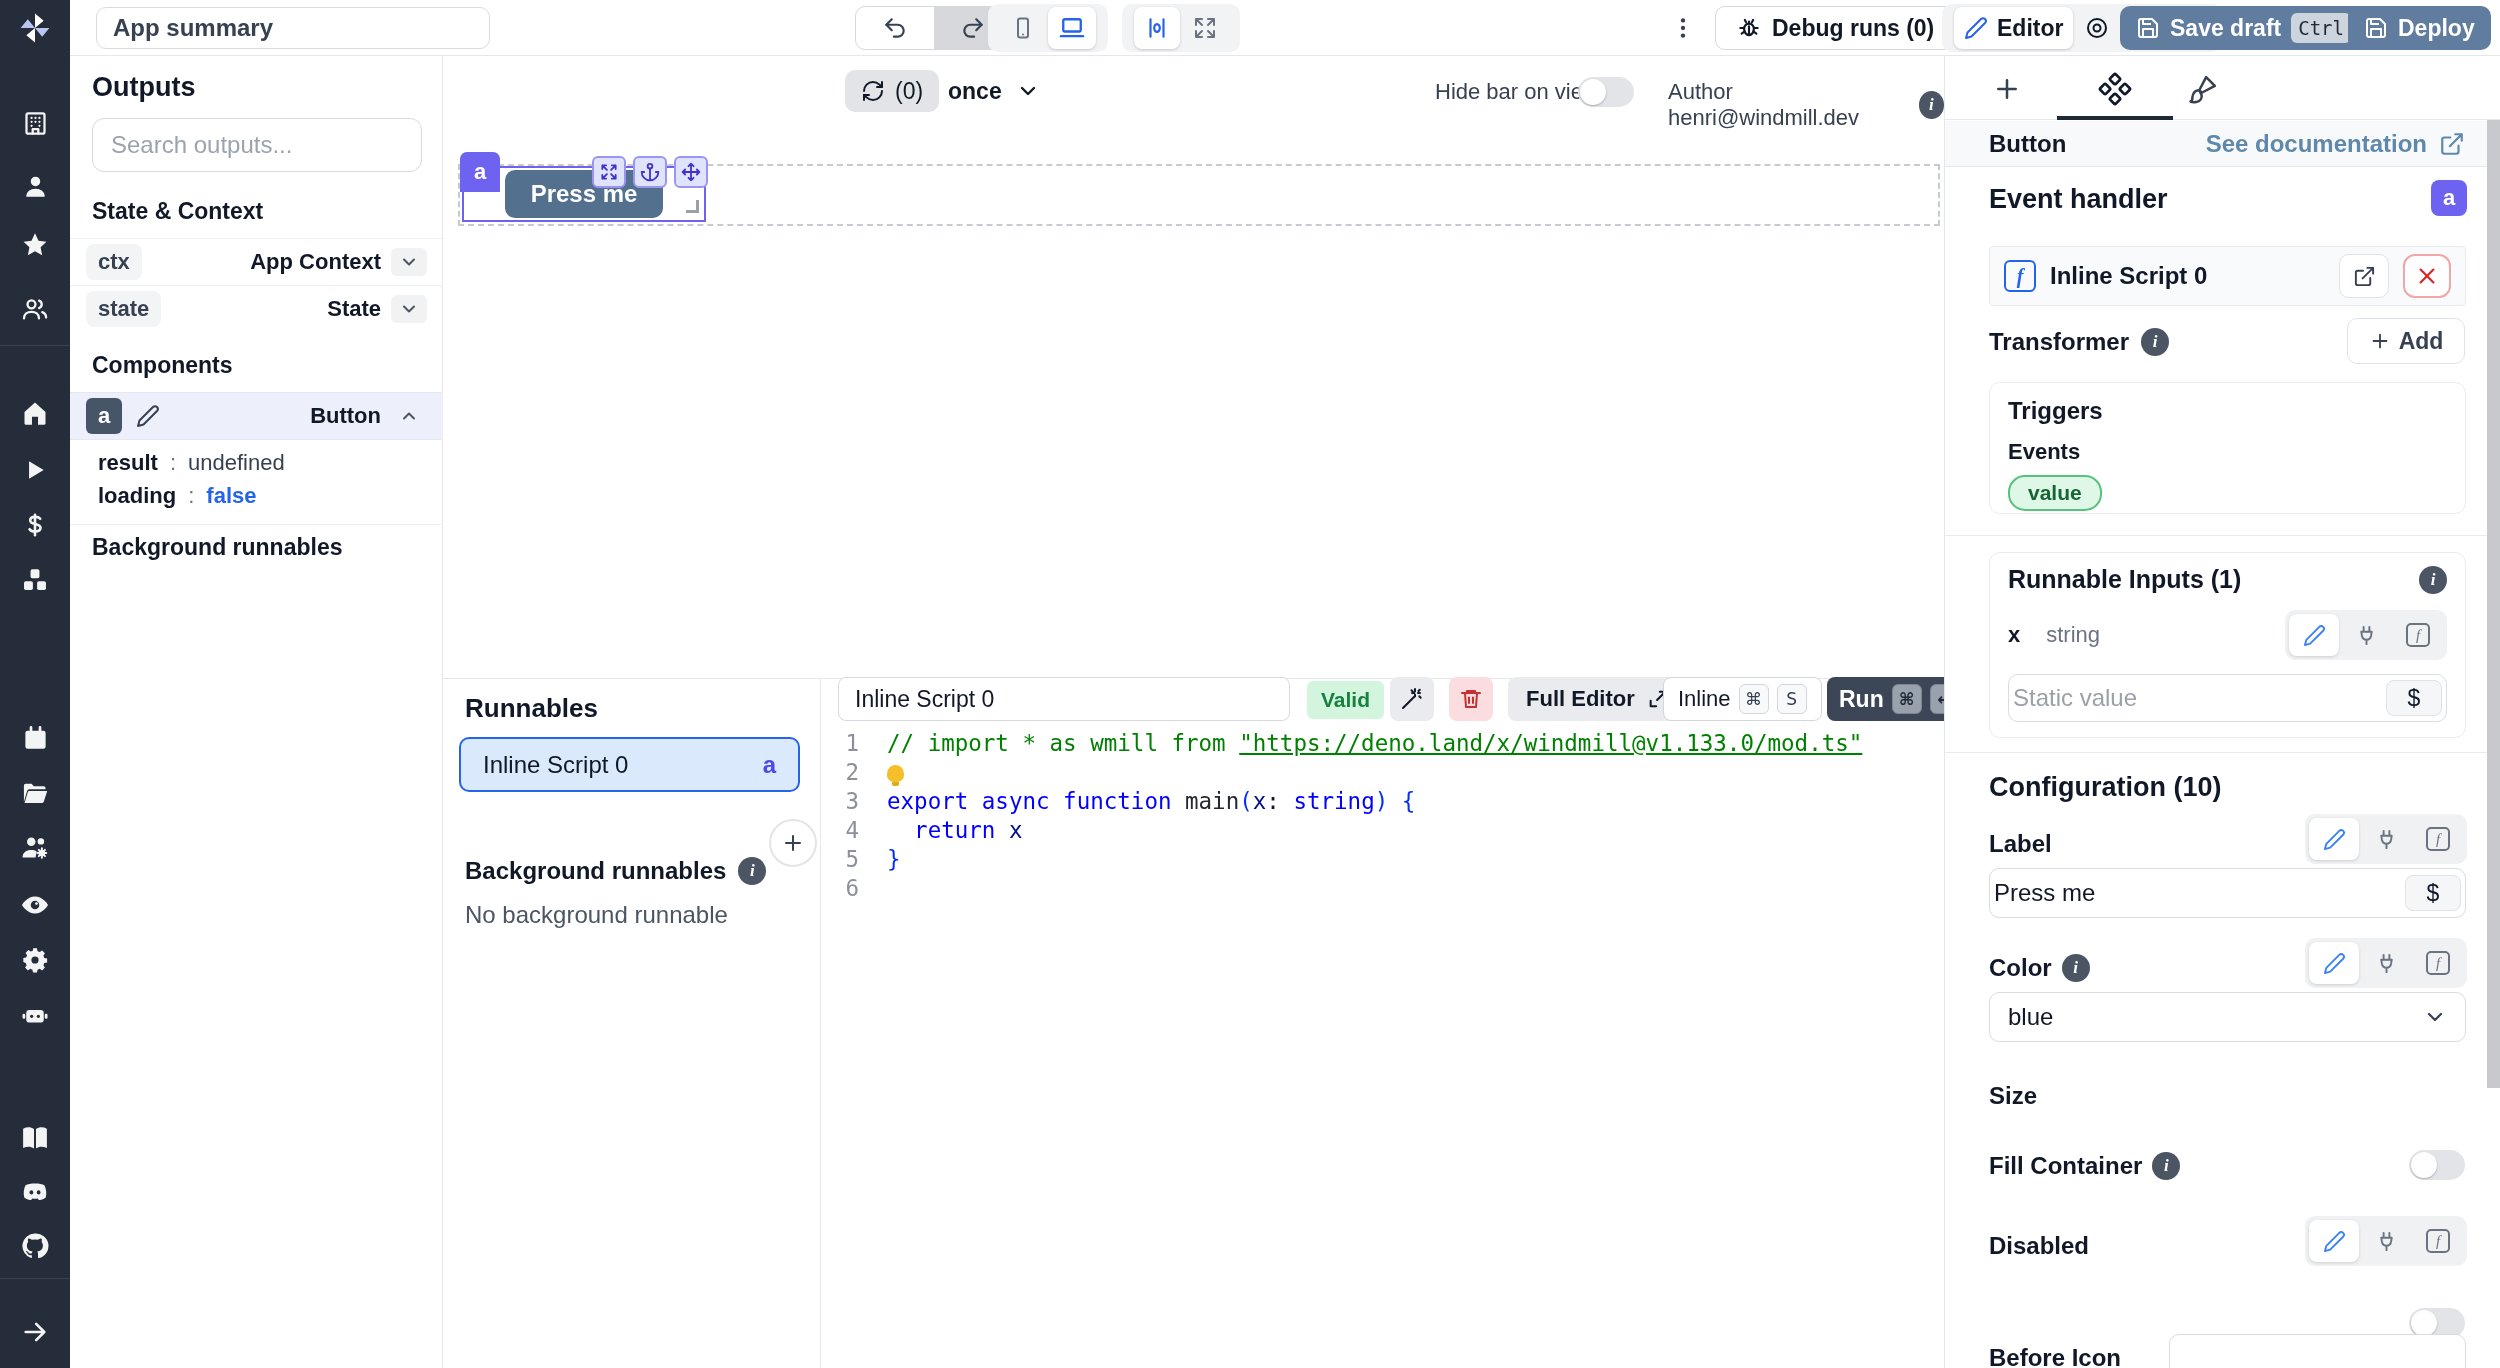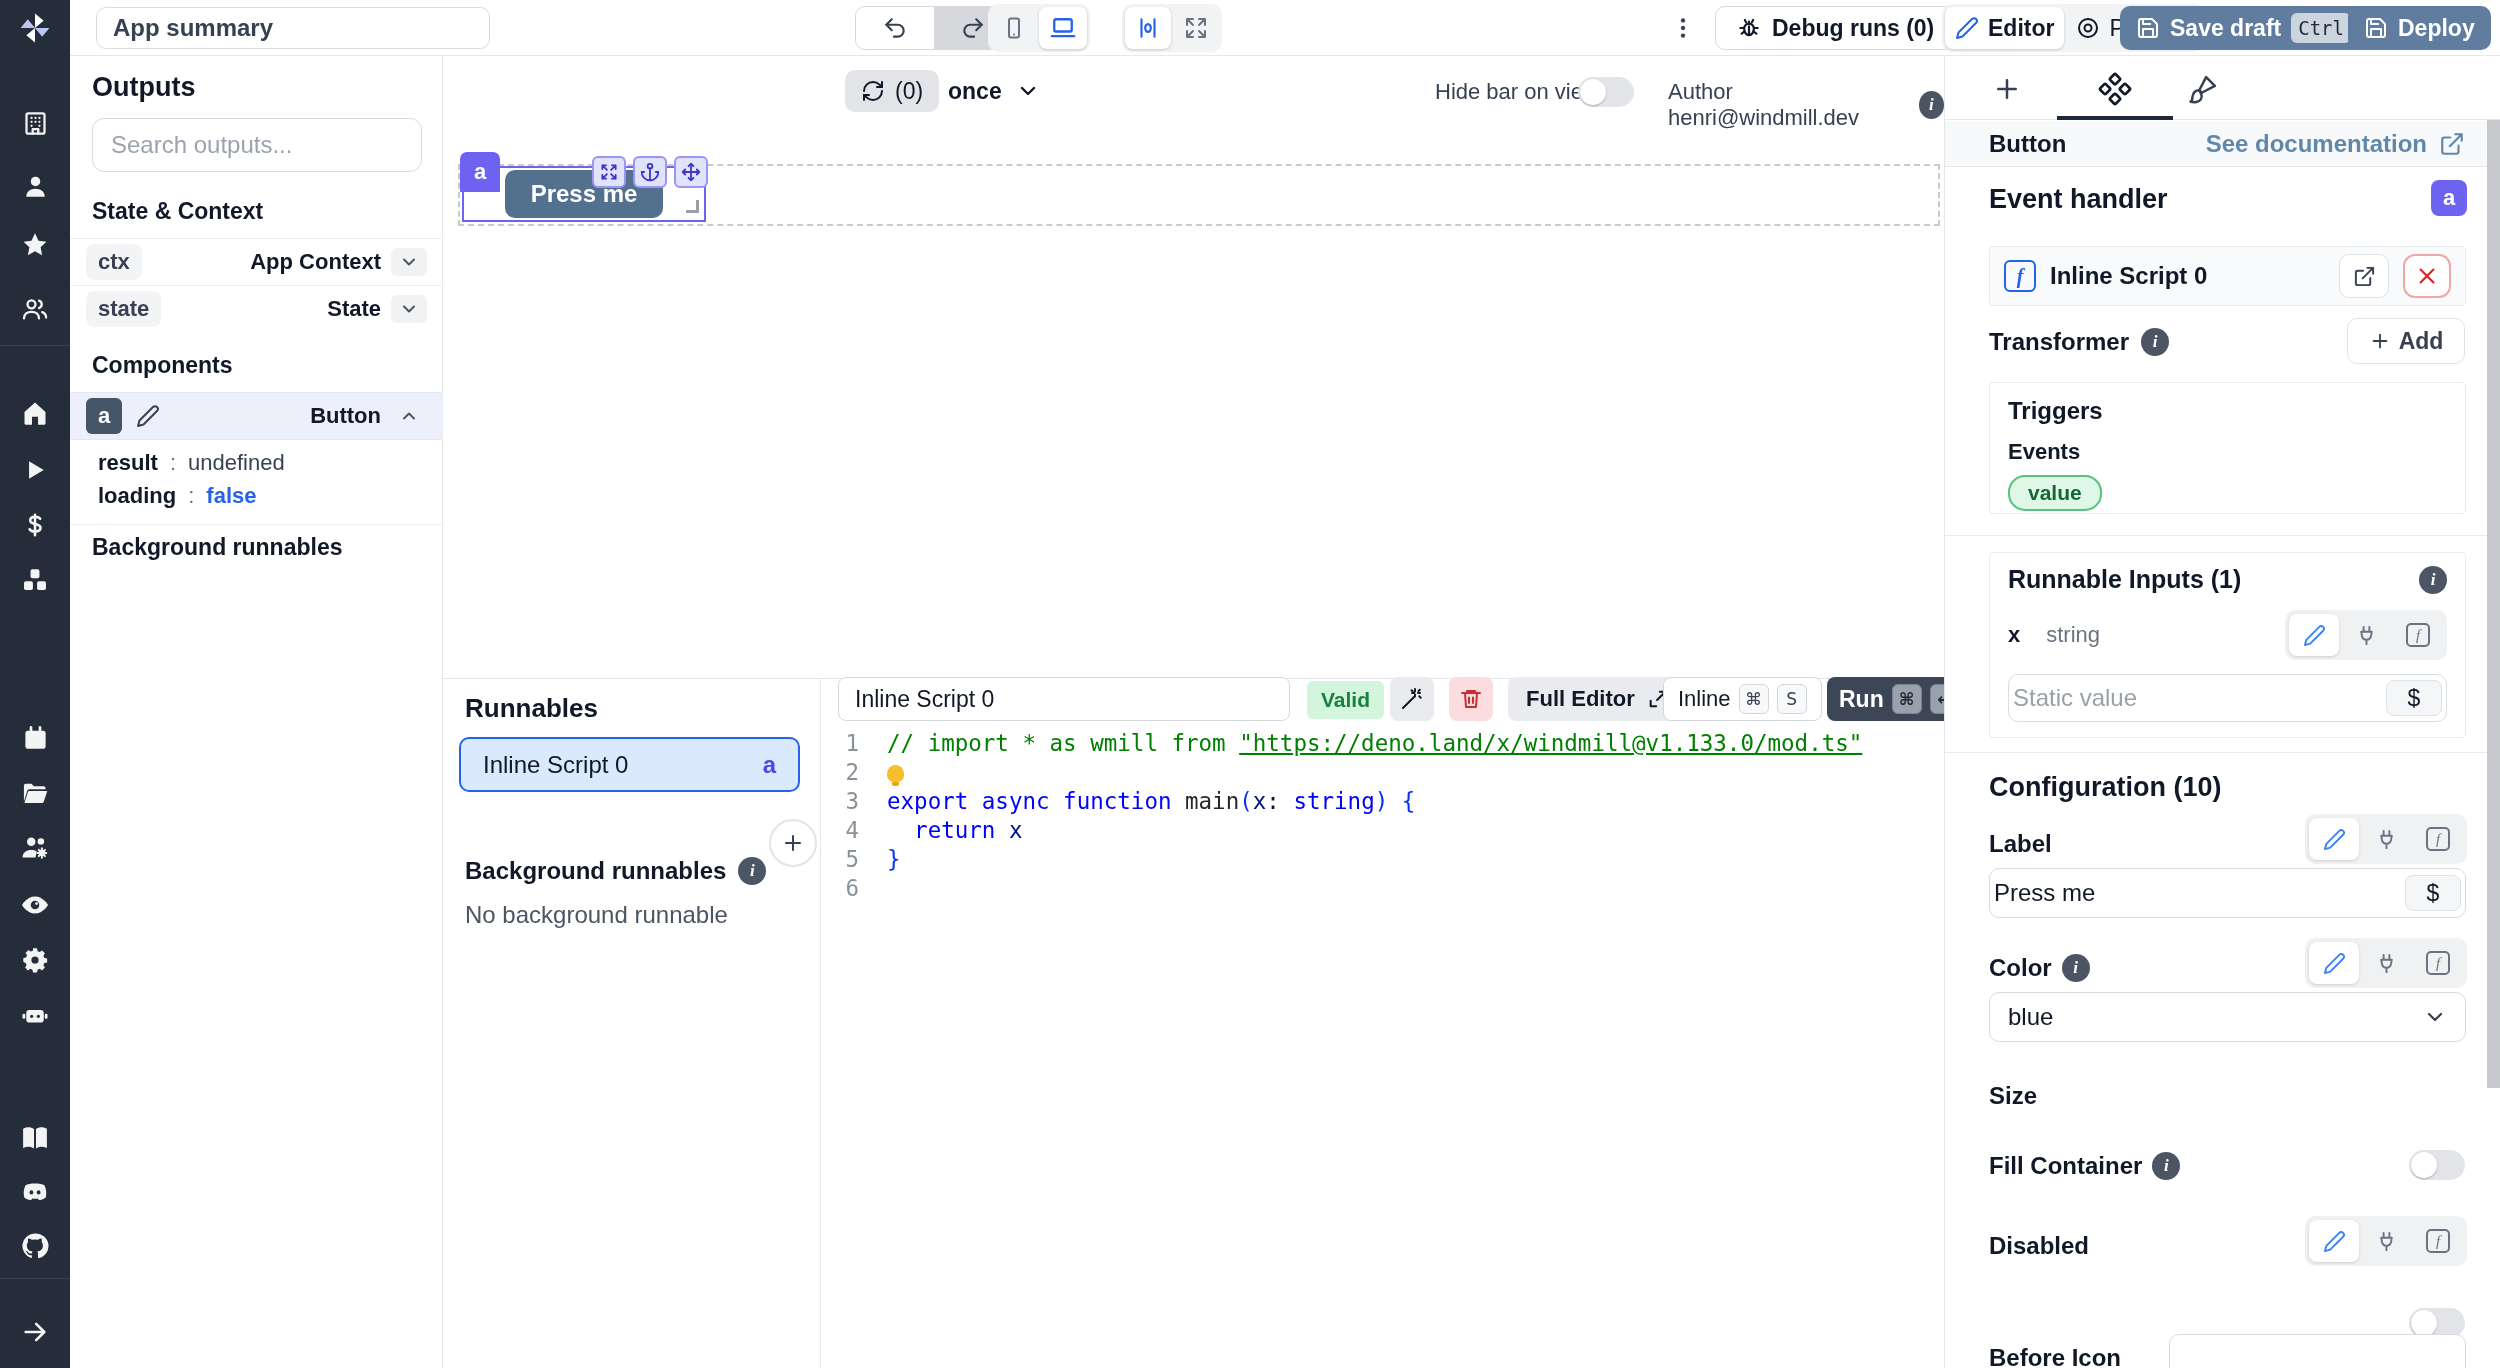--- a/index.html
+++ b/index.html
@@ -10,21 +10,21 @@
   .row { display:flex; align-items:center;gap:8px; }
   svg { display:block; }
 
   
   .header { left:70px; top:0; width:2430px; height:56px; background:#fff; border-bottom:1px solid #e5e7eb; }
   .summary-input { left:96px; top:7px; width:394px; height:42px; border:1px solid #d8dce1; border-radius:10px;
       font-family:inherit; font-size:24px; font-weight:700; color:#374151; padding:0 16px; outline:none; }
   .seg2 { left:855px; top:6px; height:44px; width:158px; border:1px solid #d5d8dc; border-radius:10px; overflow:hidden; display:flex; }
   .seg2 > div { width:79px; display:flex; align-items:center; justify-content:center; color:#374151; }
   .seg2 .redo { background:#d6d8db; }
-  .pillgroup { top:4px; height:48px; background:#f1f3f5; border-radius:10px; padding:3px; display:flex; align-items:center; gap:2px; }
+  .pillgroup { top:4px; height:48px; background:#f1f3f5; border-radius:10px; padding:12px; display:flex; align-items:center; gap:2px; }
   .pillgroup .cell { height:42px; min-width:46px; padding:0 10px; display:flex; align-items:center; justify-content:center; border-radius:8px; color:#6b7280; }
   .pillgroup .cell.on { background:#fff; box-shadow:0 1px 3px rgba(0,0,0,.18); color:#2563eb; }
   .kebab { left:1596px; top:13px; width:34px; height:30px; display:flex; align-items:center; justify-content:center; color:#374151; }
   .debug-btn { left:1645px; top:6px; height:44px; padding:0 20px; border:1px solid #d5d8dc; border-radius:10px; background:#fff;
       display:flex; align-items:center; gap:10px; font-size:23px; font-weight:600; color:#111827; }
   .ed-prev { left:1872px; top:4px; }
   .ed-prev .cell { font-size:23px; gap:9px; color:#111827; }
   .ed-prev .cell.on { color:#111827; font-weight:700; }
   .blue-btn { top:6px; height:44px; border-radius:10px; background:#607d9f; color:#fff; display:flex; align-items:center; gap:10px;
       padding:0 16px; font-size:23px; font-weight:700; }
@@ -129,21 +129,21 @@
   .see-doc { margin-left:auto; color:#5f88ab; font-size:24px; font-weight:600; display:flex; align-items:center; gap:12px; }
   .rh2 { font-size:27px; font-weight:700; color:#111827; }
   .ind-badge { width:36px; height:36px; background:#6d63f0; border-radius:8px; color:#fff; font-size:22px; font-weight:700;
       display:flex; align-items:center; justify-content:center; }
   .card { background:#f8fafc; border:1px solid #e9ecef; border-radius:4px; }
   .fx-sq { width:32px; height:32px; border:2px solid #2563eb; border-radius:6px; color:#2563eb; font-size:20px; font-weight:700;
       display:flex; align-items:center; justify-content:center; font-family:"Liberation Serif", serif; font-style:italic; }
   .wbtn { background:#fff; border:1px solid #dfe3e7; border-radius:10px; display:flex; align-items:center; justify-content:center;
       color:#374151; }
   .xbtn { background:#fff; border:2px solid #f3a6a6; border-radius:12px; display:flex; align-items:center; justify-content:center; color:#dc2626; }
-  .box { border:1px solid #e9ecef; border-radius:4px; background:#fff; }
+  .box { border:1px solid #e9ecef; border-radius:11px; background:#fff; }
   .click-badge { display:inline-flex; align-items:center; background:#def7e6; border:2px solid #57c27d; border-radius:17px;
       padding:4px 18px; color:#166534; font-size:21px; font-weight:600; }
   .ctl-group { background:#eff1f3; border-radius:10px; padding:4px; display:flex; gap:2px; }
   .ctl { width:50px; height:42px; display:flex; align-items:center; justify-content:center; color:#6b7280; border-radius:8px; }
   .ctl.sel { background:#fff; box-shadow:0 1px 3px rgba(0,0,0,.15); color:#3b82f6; }
   .fx-mini { width:24px; height:24px; border:2px solid currentColor; border-radius:5px; font-size:15px; display:flex; align-items:center;
       justify-content:center; font-family:"Liberation Serif", serif; font-style:italic; }
   .txt-input { border:1px solid #d9dde1; border-radius:10px; background:#fff; display:flex; align-items:center; padding:0 4px; }
   .txt-input input { border:none; outline:none; flex:1; font-family:inherit; font-size:24px; color:#111827; background:transparent; min-width:0; }
   .txt-input input::placeholder { color:#9aa1a9; }

